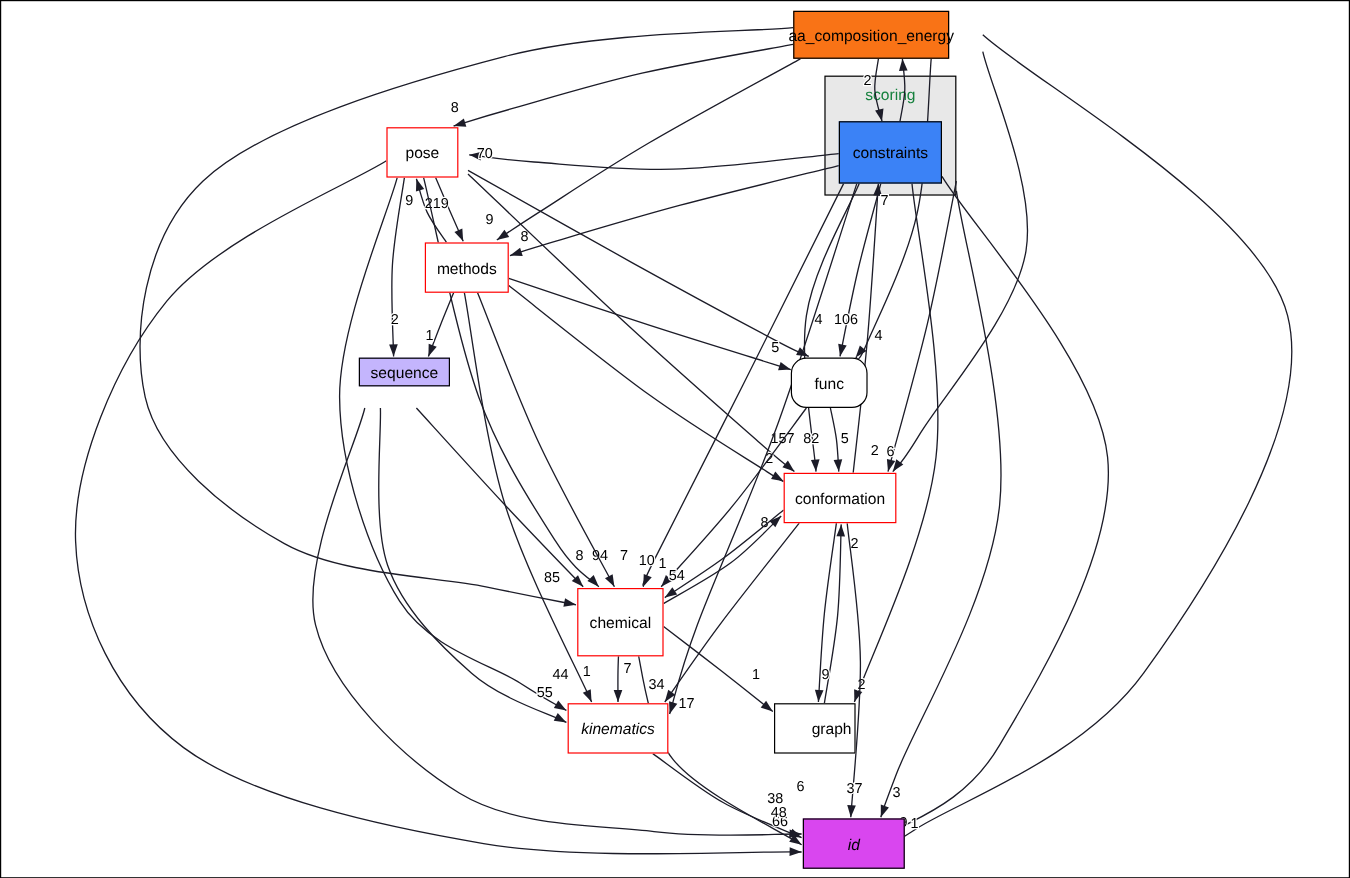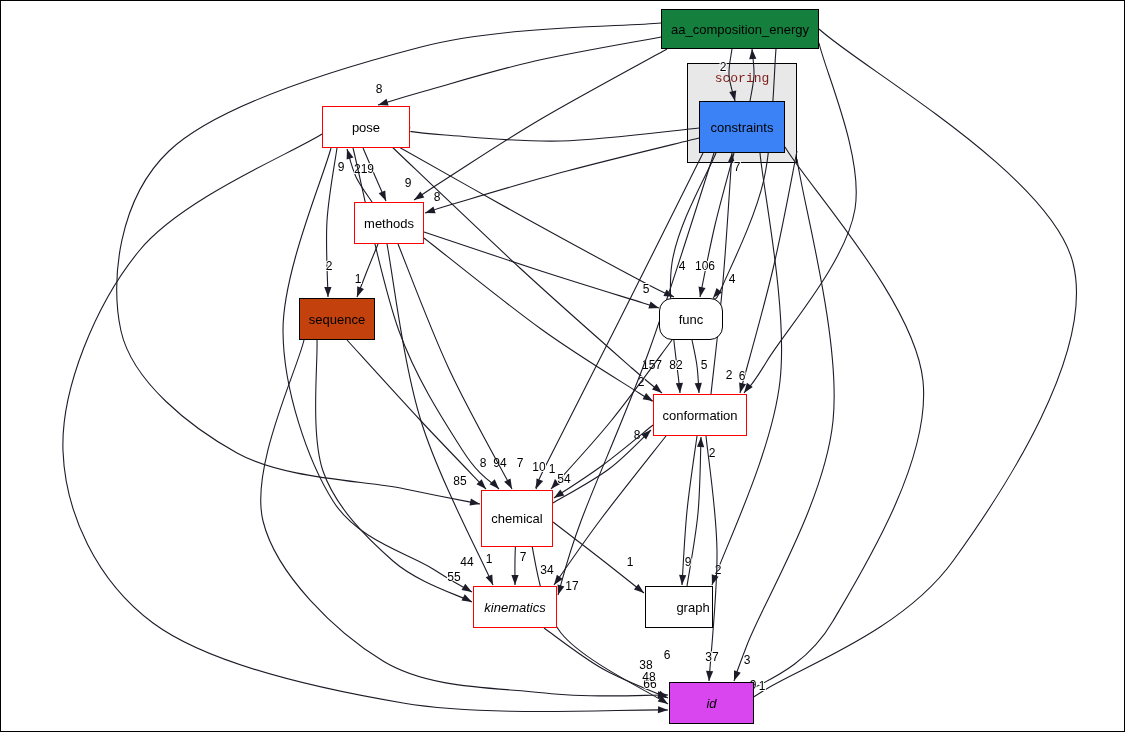--- a/index.html
+++ b/index.html
@@ -7,21 +7,21 @@
   .stage{
     position:relative;width:1125px;height:732px;box-sizing:border-box;
     border:1px solid #000;background:#fff;overflow:hidden;
     font-family:"Liberation Sans", sans-serif;
   }
   .cluster{
     position:absolute;z-index:0;border:1px solid #000;box-sizing:border-box;
   }
   .cluster-label{
     position:absolute;width:100%;text-align:center;top:7px;
-    font-size:13px;color:#7f1d1d;font-family:Liberation Mono, monospace;
+    font-size:13px;color:#15803d;
   }
   svg.edges{position:absolute;left:0;top:0;z-index:1;pointer-events:none;}
   .node{
     position:absolute;z-index:2;box-sizing:border-box;
     display:flex;align-items:center;justify-content:center;
     background:#fff;border:1px solid #000;
     font-size:13px;color:#000;cursor:pointer;white-space:nowrap;
   }
   .edge-label{font-size:12px;fill:#000;paint-order:stroke;stroke:#ffffff;stroke-width:2px;}
 </style>
@@ -168,24 +168,24 @@
       <polygon points="733,680 733.0104505988854,669.3717409334839 739.7824386766656,671.8171810726823" fill="#1c1c28"></polygon>
       <text x="746" y="663" text-anchor="middle" class="edge-label">3</text>
       <path d="M784,146 C807,185 914,301 922,380 C930,459 862.8333333333334,567.3333333333334 832,620 C801.1666666666666,672.6666666666666 752.8333333333334,683.3333333333334 737,696" fill="none" stroke="#1c1c28" stroke-width="1.1"></path>
       <polygon points="737,696 742.5597859232344,686.9419218104608 747.0575902656262,692.5641772384506" fill="#1c1c28"></polygon>
       <text x="752" y="688" text-anchor="middle" class="edge-label">9</text>
       <path d="M818,28 C860.3333333333334,67 1049.6666666666667,173.33333333333331 1072,262 C1094.3333333333333,350.6666666666667 1003.6666666666666,488.6666666666667 952,560 C900.3333333333334,631.3333333333334 797.8333333333334,666.6666666666666 762,690 C726.1666666666666,713.3333333333334 741.1666666666666,698.3333333333334 737,700" fill="none" stroke="#1c1c28" stroke-width="1.1"></path>
       <polygon points="737,700 744.9477604739778,692.9435771492721 747.6217733437273,699.628609323646" fill="#1c1c28"></polygon>
       <text x="761" y="689" text-anchor="middle" class="edge-label">1</text>
     </svg>
   <div>
-      <div class="node" style="left: 660px; top: 8px; width: 158px; height: 40px; border-color: rgb(0, 0, 0); background: #15803d;">aa_composition_energy</div>
-      <div class="node" style="left: 321px; top: 105px; width: 88px; height: 42px; border-color: rgb(255, 0, 0); background: rgb(255, 255, 255);">pose</div>
+      <div class="node" style="left: 660px; top: 8px; width: 130px; height: 40px; border-color: rgb(0, 0, 0); background: #f97316;">aa_composition_energy</div>
+      <div class="node" style="left: 321px; top: 105px; width: 60px; height: 42px; border-color: rgb(255, 0, 0); background: rgb(255, 255, 255);">pose</div>
       <div class="node" style="left: 353px; top: 201px; width: 70px; height: 42px; border-color: rgb(255, 0, 0); background: rgb(255, 255, 255);">methods</div>
-      <div class="node" style="left: 298px; top: 297px; width: 76px; height: 42px; border-color: rgb(0, 0, 0); background: #c2410c;">sequence</div>
+      <div class="node" style="left: 298px; top: 297px; width: 76px; height: 24px; border-color: rgb(0, 0, 0); background: #c4b5fd;">sequence</div>
       <div class="node" style="left: 658px; top: 297px; width: 64px; height: 42px; border-color: rgb(0, 0, 0); background: rgb(255, 255, 255); border-radius: 13px;">func</div>
       <div class="node" style="left: 652px; top: 393px; width: 94px; height: 42px; border-color: rgb(255, 0, 0); background: rgb(255, 255, 255);">conformation</div>
       <div class="node" style="left: 480px; top: 489px; width: 72px; height: 57px; border-color: rgb(255, 0, 0); background: rgb(255, 255, 255);">chemical</div>
       <div class="node" style="left: 472px; top: 585px; width: 84px; height: 42px; border-color: rgb(255, 0, 0); background: rgb(255, 255, 255); font-style: italic;">kinematics</div>
       <div class="node" style="left: 644px; top: 585px; width: 68px; height: 42px; border-color: rgb(0, 0, 0); background: rgb(255, 255, 255); padding-left: 28px;">graph</div>
       <div class="node" style="left: 668px; top: 681px; width: 85px; height: 42px; border-color: rgb(0, 0, 0); background: #d946ef; font-style: italic;">id</div>
       <div class="node" style="left: 698px; top: 100px; width: 86px; height: 52px; border-color: rgb(0, 0, 0); background: #3b82f6;">constraints</div>
     </div>
 </div>
 

